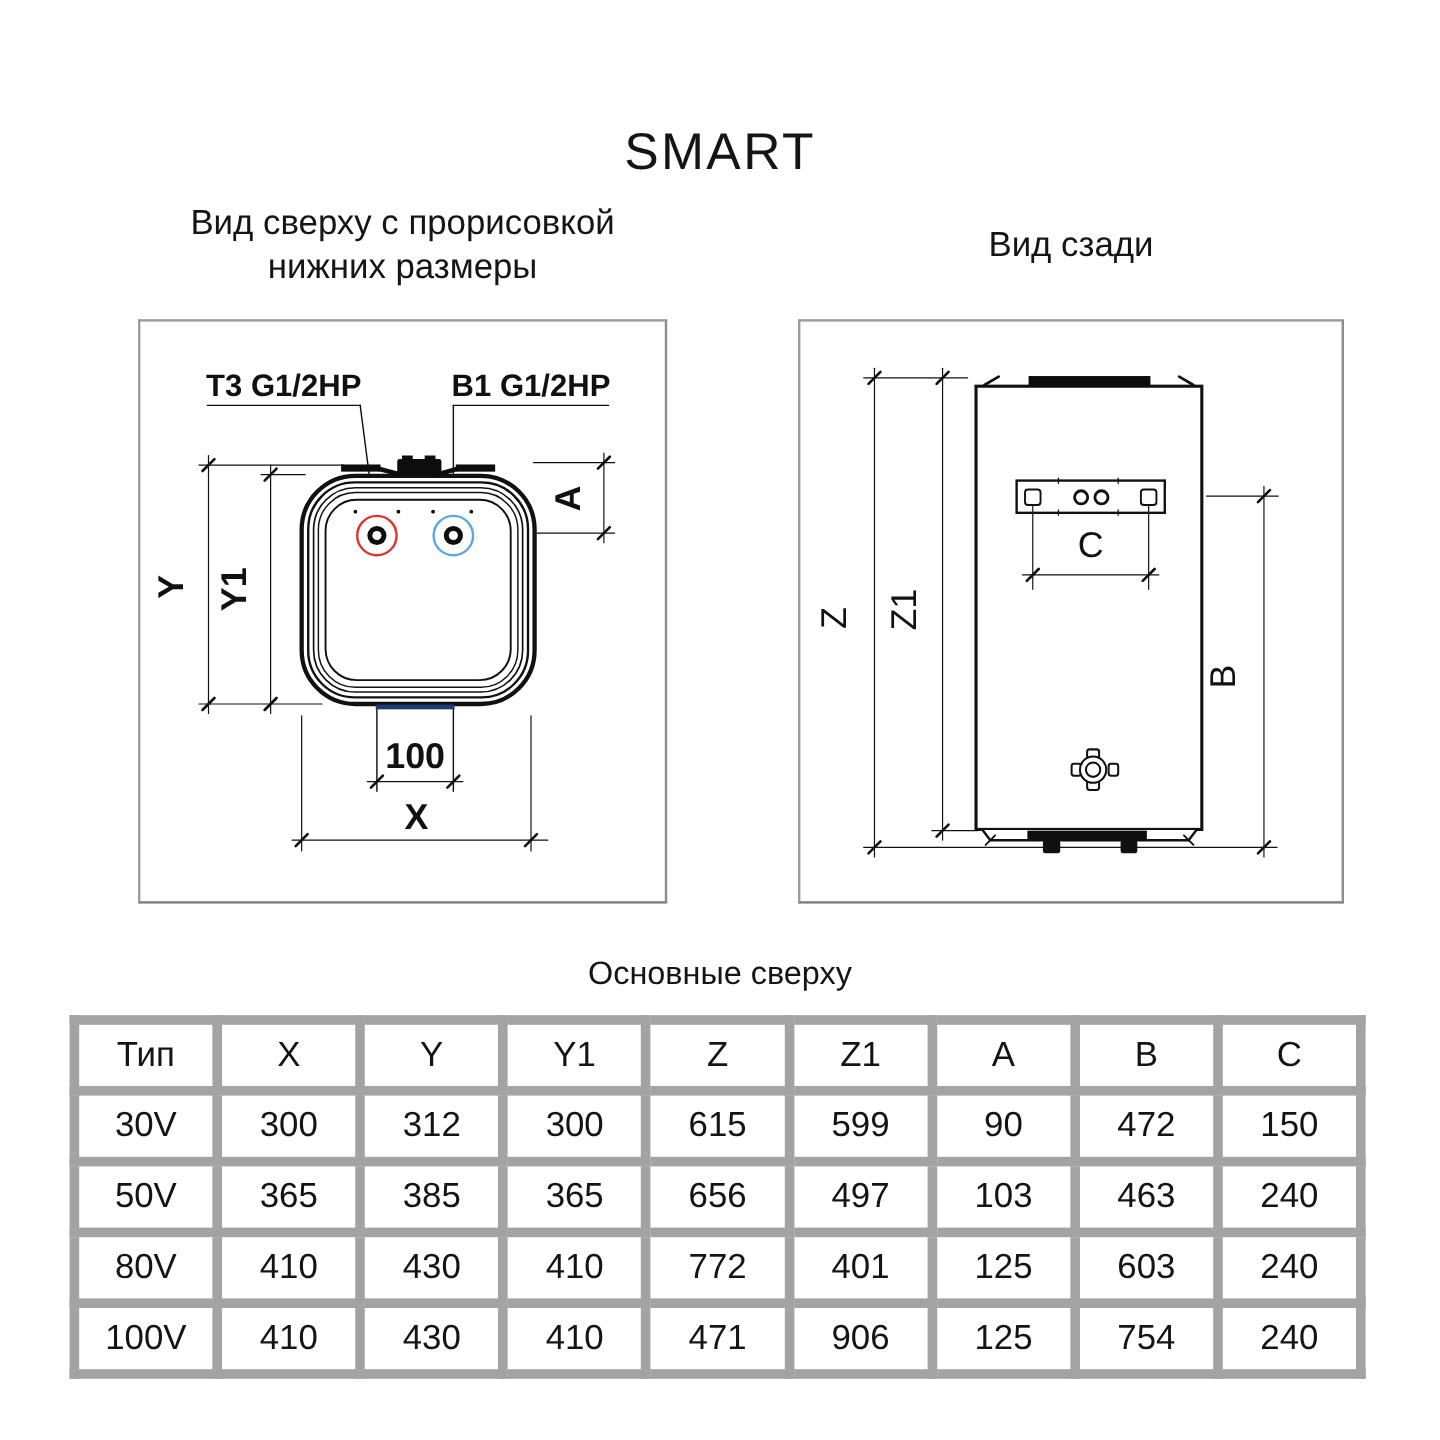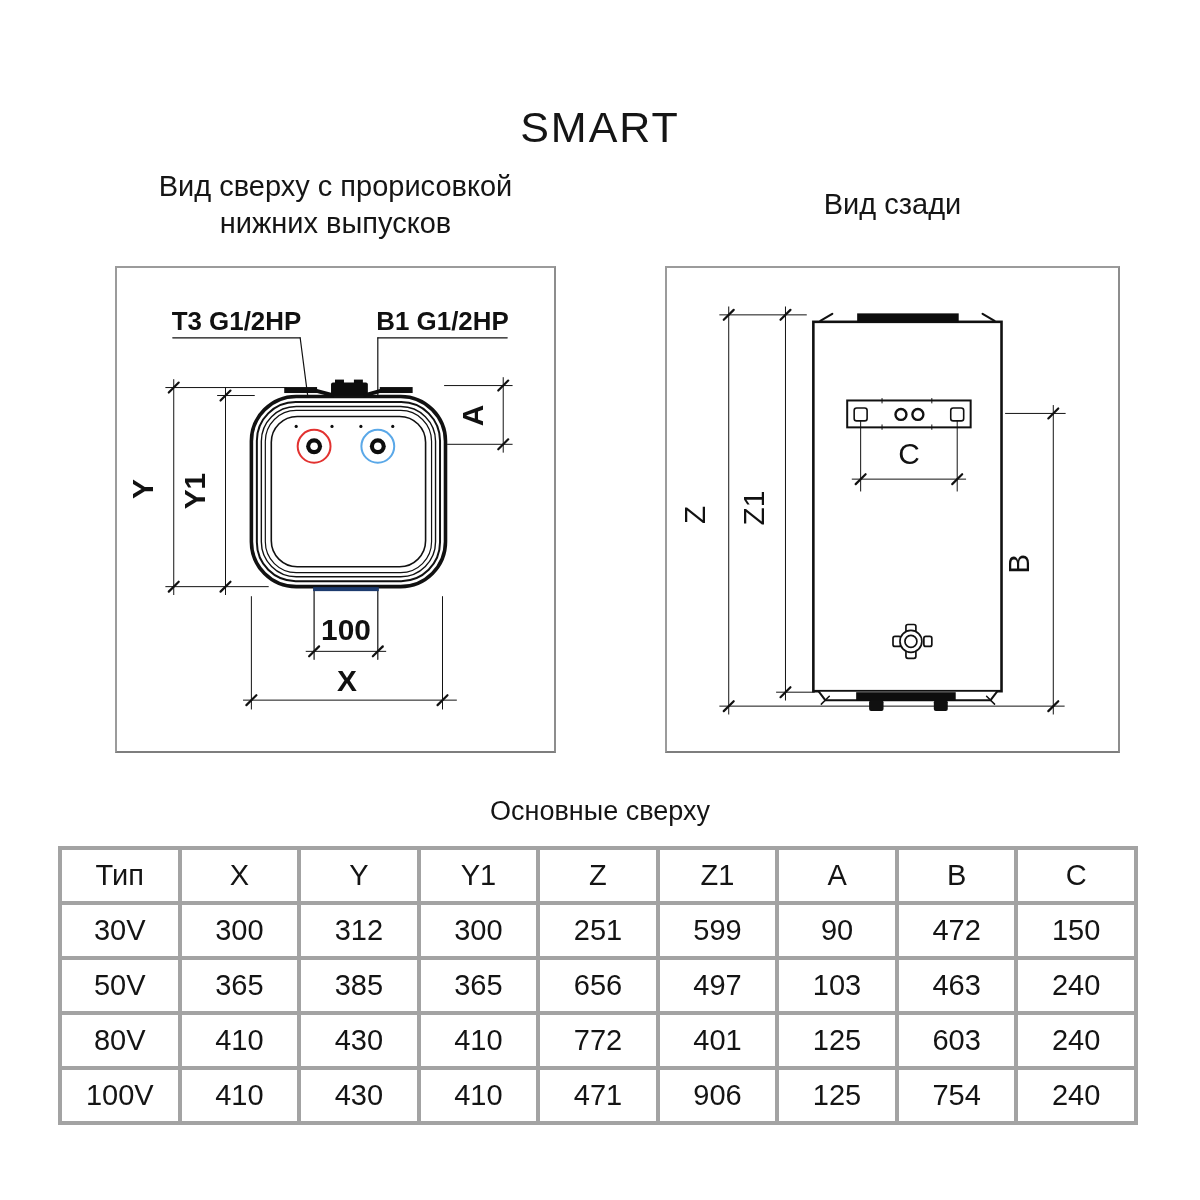--- a/index.html
+++ b/index.html
@@ -30,34 +30,34 @@
   .pipe-text{font-size:26px;}
   .table-title{
     position:absolute;left:0;top:796px;width:1200px;text-align:center;
     font-size:27px;color:#151515;
   }
   table.dims{
     position:absolute;left:58px;top:846px;width:1080px;
     border-collapse:collapse;table-layout:fixed;
   }
   table.dims th,table.dims td{
-    border:4px solid #a3a3a3;height:51px;text-align:center;vertical-align:middle;
+    border:8px solid #a3a3a3;height:51px;text-align:center;vertical-align:middle;
     font-size:29px;font-weight:normal;padding:0;color:#141414;
   }
 </style>
 </head>
 <body>
 
 <div class="sheet">
 
   <div class="main-title">SMART</div>
 
   <div class="caption caption-left">
     <div>Вид сверху с прорисовкой</div>
-    <div>нижних выпусков</div>
+    <div>нижних размеры</div>
   </div>
   <div class="caption caption-right">Вид сзади</div>
 
   <div class="viewbox viewbox-left">
     <svg width="437" height="483" viewBox="0 0 439 485">
       <g stroke="#111" fill="none" stroke-linecap="round">
 
         <g stroke-width="1.2">
           <line x1="56" y1="70" x2="184" y2="70"></line>
           <line x1="184" y1="70" x2="197" y2="170"></line>
@@ -243,21 +243,21 @@
       <th>Z1</th>
       <th>A</th>
       <th>B</th>
       <th>C</th>
     </tr>
     <tr>
       <td>30V</td>
       <td>300</td>
       <td>312</td>
       <td>300</td>
-      <td>251</td>
+      <td>615</td>
       <td>599</td>
       <td>90</td>
       <td>472</td>
       <td>150</td>
     </tr>
     <tr>
       <td>50V</td>
       <td>365</td>
       <td>385</td>
       <td>365</td>

